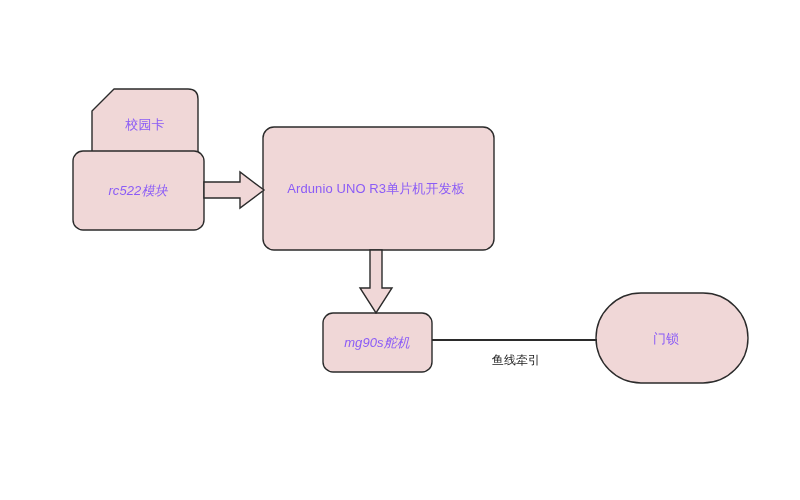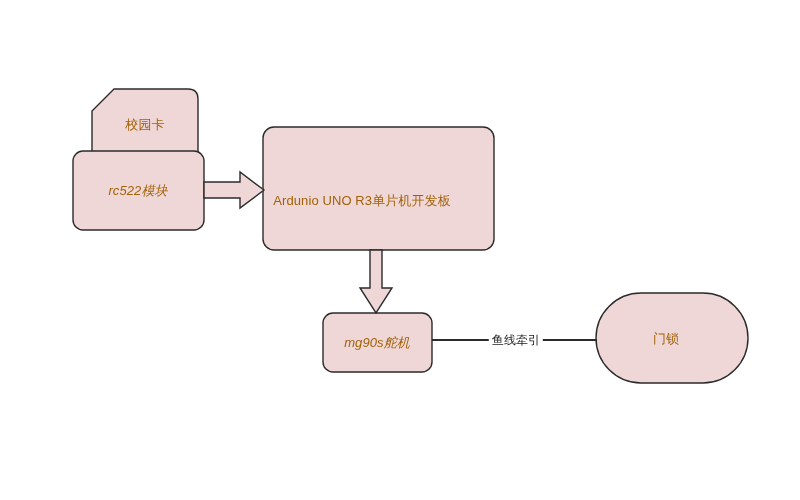--- a/index.html
+++ b/index.html
@@ -18,38 +18,39 @@
     position: absolute;
     left: 0;
     top: 0;
     width: 800px;
     height: 500px;
   }
   .node-label {
     position: absolute;
     font-family: "Liberation Sans", "DejaVu Sans", sans-serif;
     font-size: 13px;
-    color: #a16207;
+    color: #8b5cf6;
     text-align: center;
     white-space: nowrap;
     transform: translate(-50%, -50%);
     pointer-events: none;
     letter-spacing: 0.1px;
   }
   .edge-label {
     position: absolute;
     font-family: "Liberation Sans", "DejaVu Sans", sans-serif;
     font-size: 12px;
     color: #1a1a1a;
     background: #ffffff;
     text-align: center;
     white-space: nowrap;
     transform: translate(-50%, -50%);
     padding: 0 3px;
     letter-spacing: 0.1px;
+    margin-top: 20px;
   }
 </style>
 </head>
 <body>
 
 <svg id="canvas" viewBox="0 0 800 500">
   <defs></defs>
 
   <path id="shape-campus-card" d="M 114,89 L 188,89 Q 198,89 198,99 L 198,151 Q 198,161 188,161 L 102,161 Q 92,161 92,151 L 92,111 Z" fill="#f0d7d7" stroke="#2b2b2b" stroke-width="1.4" stroke-linejoin="round"></path>
 
@@ -65,19 +66,19 @@
 
   <path id="edge-arduino-servo" d="M 370,250 L 382,250 L 382,288 L 392,288 L 376,313 L 360,288 L 370,288 Z" fill="#f0d7d7" stroke="#2b2b2b" stroke-width="1.4" stroke-linejoin="miter"></path>
 
   <line id="edge-servo-lock" x1="432" y1="340" x2="597" y2="340" stroke="#2b2b2b" stroke-width="2"></line>
 </svg>
 
 <div class="node-label" style="left:145px; top:125px;">校园卡</div>
 
 <div class="node-label" style="left:138px; top:191px;font-style:italic;">rc522模块</div>
 
-<div class="node-label" style="left:362px; top:189px;margin-top:12px;">Ardunio UNO R3单片机开发板</div>
+<div class="node-label" style="left:376px; top:189px;">Ardunio UNO R3单片机开发板</div>
 
 <div class="node-label" style="left:377px; top:343px;font-style:italic;">mg90s舵机</div>
 
 <div class="node-label" style="left:666px; top:339px;">门锁</div>
 
 <div class="edge-label" style="left:516px; top:340px;">鱼线牵引</div>
 
 </body></html>

